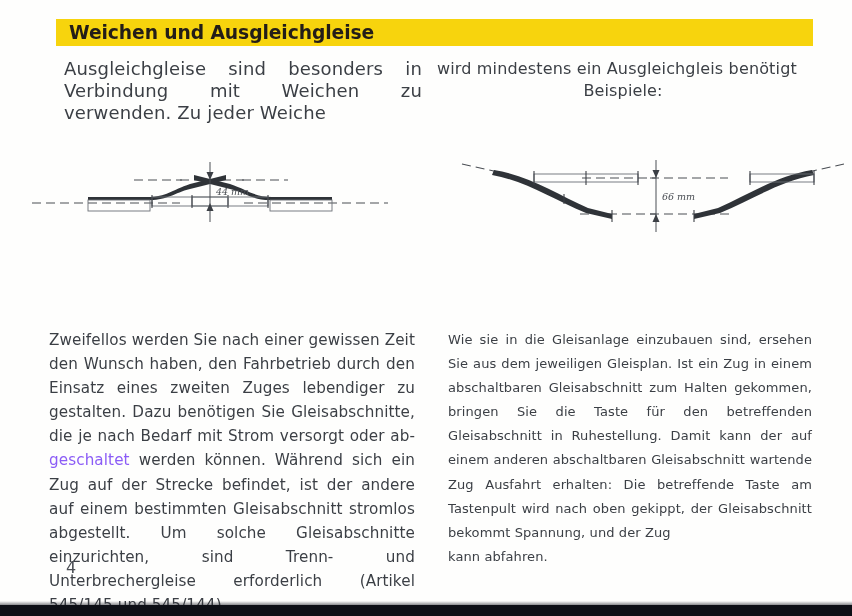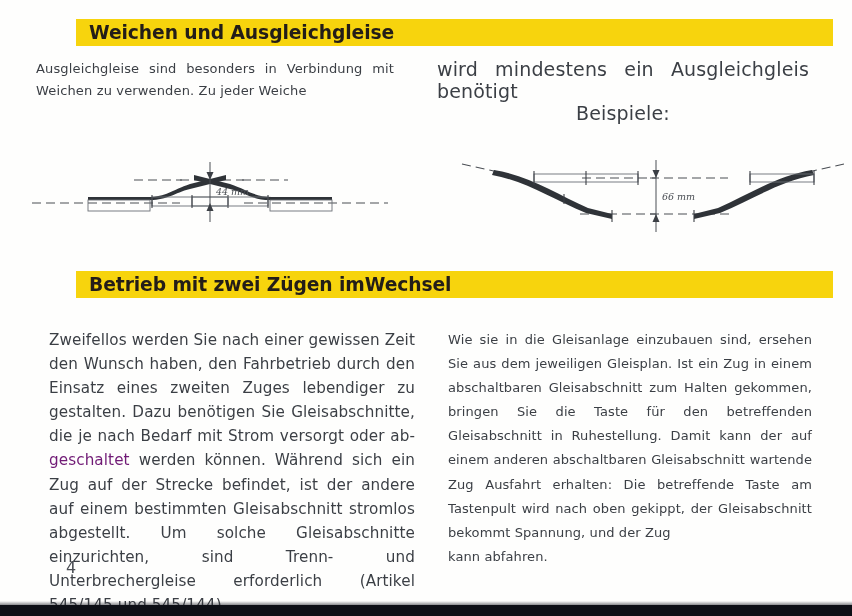--- a/index.html
+++ b/index.html
@@ -41,21 +41,20 @@
 
   
   .banner {
     position: absolute;
     left: 56px;
     width: 757px;
     height: 27px;
     background: #f7d40d;
     display: flex;
     align-items: center;
-    margin-left: 20px;
   }
   .banner-title {
     margin-left: 13px;
     font-size: 19.5px;
     font-weight: bold;
     color: #231d18;
     letter-spacing: -0.1px;
     white-space: nowrap;
     font-family: "DejaVu Sans", sans-serif;
     transform: scaleX(0.96);
@@ -71,32 +70,32 @@
     color: #3b3f45;
     text-align: justify;
     text-justify: inter-word;
   }
   .col p {
     margin: 0;
   }
 
   
   #intro-left {
-    left: 36px;
+    left: 64px;
     top: 58px;
     width: 358px;
-    font-size: 13px;
+    font-size: 18px;
     line-height: 22px;
     letter-spacing: 0.15px;
   }
   #intro-right {
     left: 437px;
     top: 58px;
     width: 372px;
-    font-size: 19px;
+    font-size: 16px;
     line-height: 22px;
     letter-spacing: 0.15px;
   }
   #intro-right .no-just { text-align: center; }
 
   
   #body-left {
     left: 49px;
     top: 328px;
     width: 366px;
@@ -108,21 +107,21 @@
     left: 448px;
     top: 328px;
     width: 364px;
     font-size: 13px;
     line-height: 24.1px;
     letter-spacing: 0.1px;
   }
   #body-right .no-just { text-align: left; }
 
   
-  .faded { color: #701a75; }
+  .faded { color: #8b5cf6; }
 
   
   #page-number {
     position: absolute;
     left: 66px;
     top: 558px;
     font-family: "DejaVu Sans", sans-serif;
     font-size: 16px;
     color: #4a4e54;
   }
@@ -247,23 +246,20 @@
       <line class="tick2" x1="234" y1="68" x2="234" y2="80"></line>
 
       <line x1="196" y1="18" x2="196" y2="90" stroke="#4a4e54" stroke-width="1"></line>
       <polygon points="196,36 192.5,28 199.5,28" fill="#3b3f45"></polygon>
       <polygon points="196,72 192.5,80 199.5,80" fill="#3b3f45"></polygon>
 
       <text class="dim-label" x="202" y="58">66 mm</text>
     </svg>
   </div>
 
-  <div class="banner" id="banner-2">
-    <div class="banner-title">Betrieb mit zwei Zügen imWechsel</div>
-  </div>
 
   <div class="col" id="body-left">
     <p><span>Zweifellos werden Sie nach einer gewissen Zeit den Wunsch haben, den Fahrbetrieb durch den Einsatz eines zweiten Zuges lebendiger zu gestalten. Dazu benötigen Sie Gleisabschnitte, die je nach Bedarf mit Strom versorgt oder ab-</span><span class="faded">geschaltet</span><span> werden können. Während sich ein Zug auf der Strecke befindet, ist der andere auf einem bestimmten Gleisabschnitt stromlos abgestellt. Um solche Gleisabschnitte einzurichten, sind Trenn- und Unterbrechergleise erforderlich (Artikel 545/145 und 545/144).</span></p>
   </div>
 
   <div class="col" id="body-right">
     <p>Wie sie in die Gleisanlage einzubauen sind, ersehen Sie aus dem jeweiligen Gleisplan. Ist ein Zug in einem abschaltbaren Gleisabschnitt zum Halten gekommen, bringen Sie die Taste für den betreffenden Gleisabschnitt in Ruhestellung. Damit kann der auf einem anderen abschaltbaren Gleisabschnitt wartende Zug Ausfahrt erhalten: Die betreffende Taste am Tastenpult wird nach oben gekippt, der Gleisabschnitt bekommt Spannung, und der Zug</p>
     <p class="no-just">kann abfahren.</p>
   </div>
 

